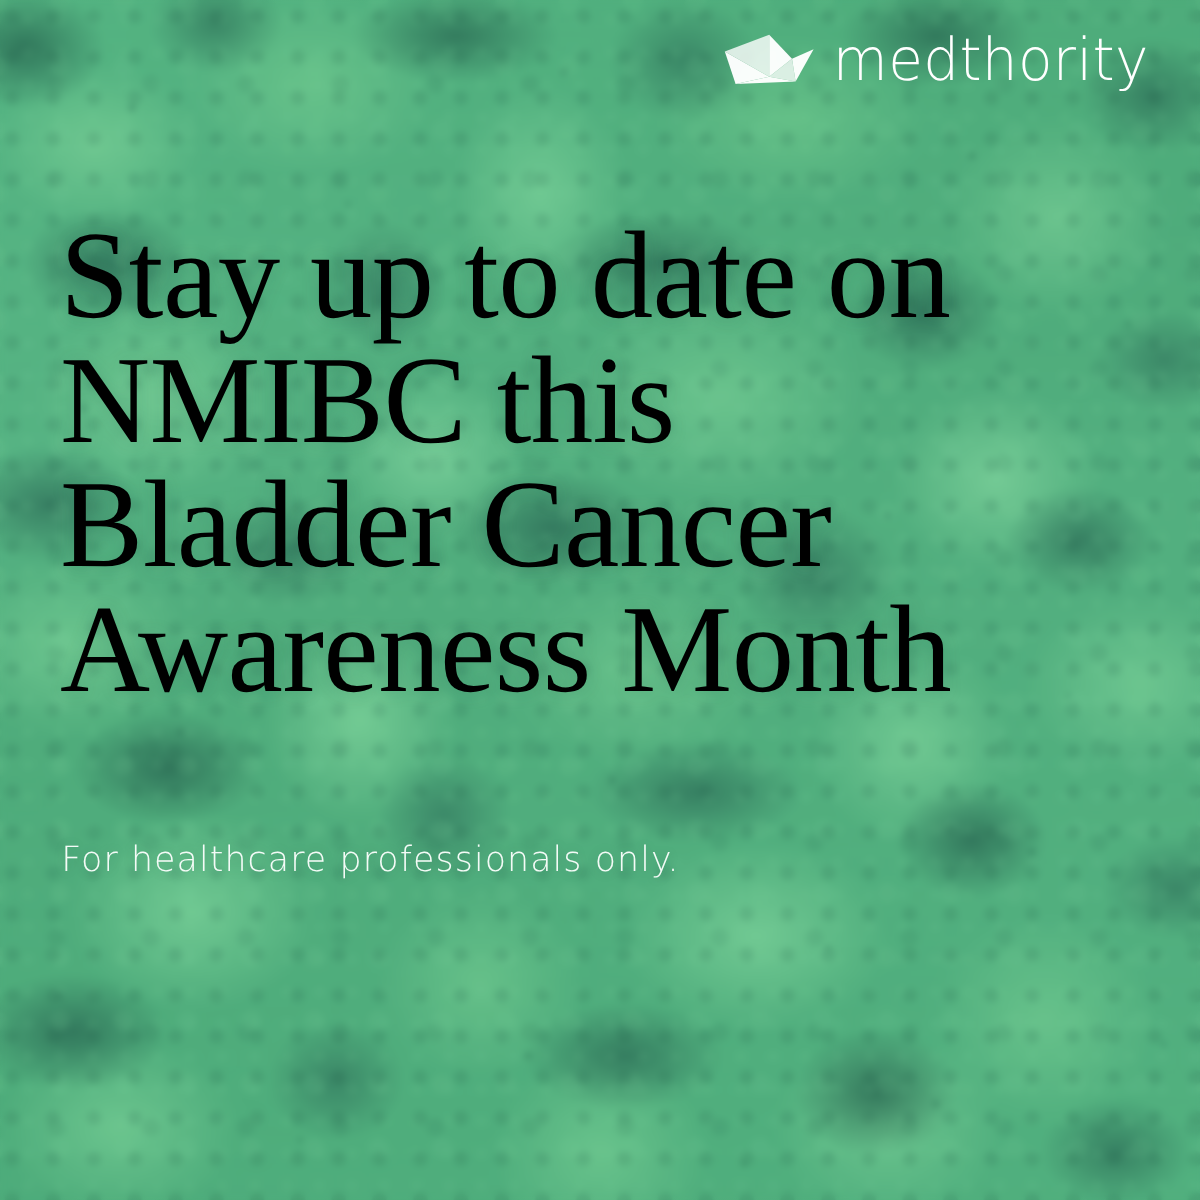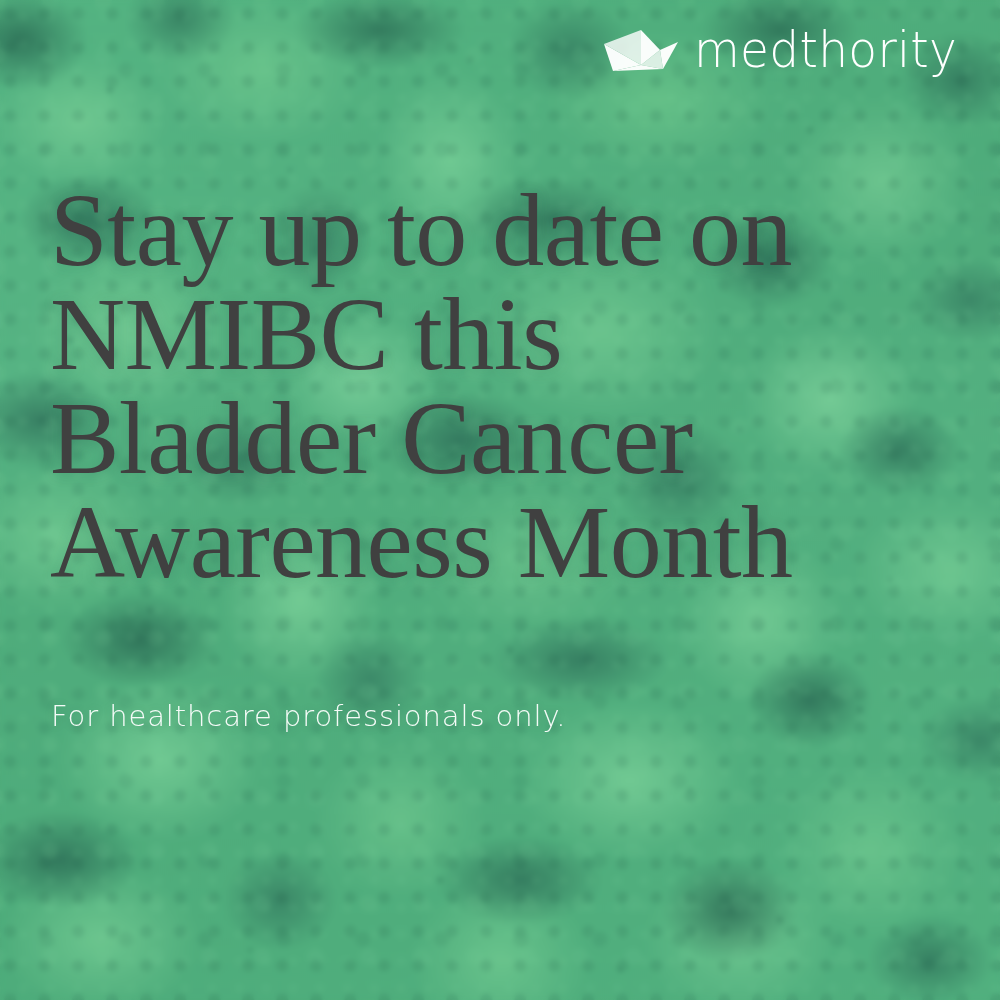--- a/index.html
+++ b/index.html
@@ -145,21 +145,20 @@
     backdrop-filter: blur(2.5px);
     -webkit-backdrop-filter: blur(2.5px);
   }
 
   
   #logo {
     position: absolute;
     top: 26px;
     right: 32px;
     display: flex;
-    align-items: center;
     gap: 14px;
     z-index: 5;
   }
   #logo-mark { display: block; width: 78px; height: 48px; }
   #logo-wordmark {
     color: #ffffff;
     font-family: "DejaVu Sans", sans-serif;
     font-size: 49px;
     font-weight: 300;
     letter-spacing: .3px;
@@ -169,21 +168,21 @@
     transform-origin: left center;
   }
 
   
   #headline {
     position: absolute;
     left: 50px;
     top: 178px;
     z-index: 5;
     margin: 0;
-    color: #404040;
+    color: #000000;
     font-family: "Liberation Serif", "DejaVu Serif", serif;
     font-size: 104px;
     font-weight: 400;
     line-height: 104px;
     letter-spacing: -0.5px;
     white-space: pre-line;
     text-shadow: 0 1px 14px rgba(30,80,64,.18);
   }
 
   #subtitle {

